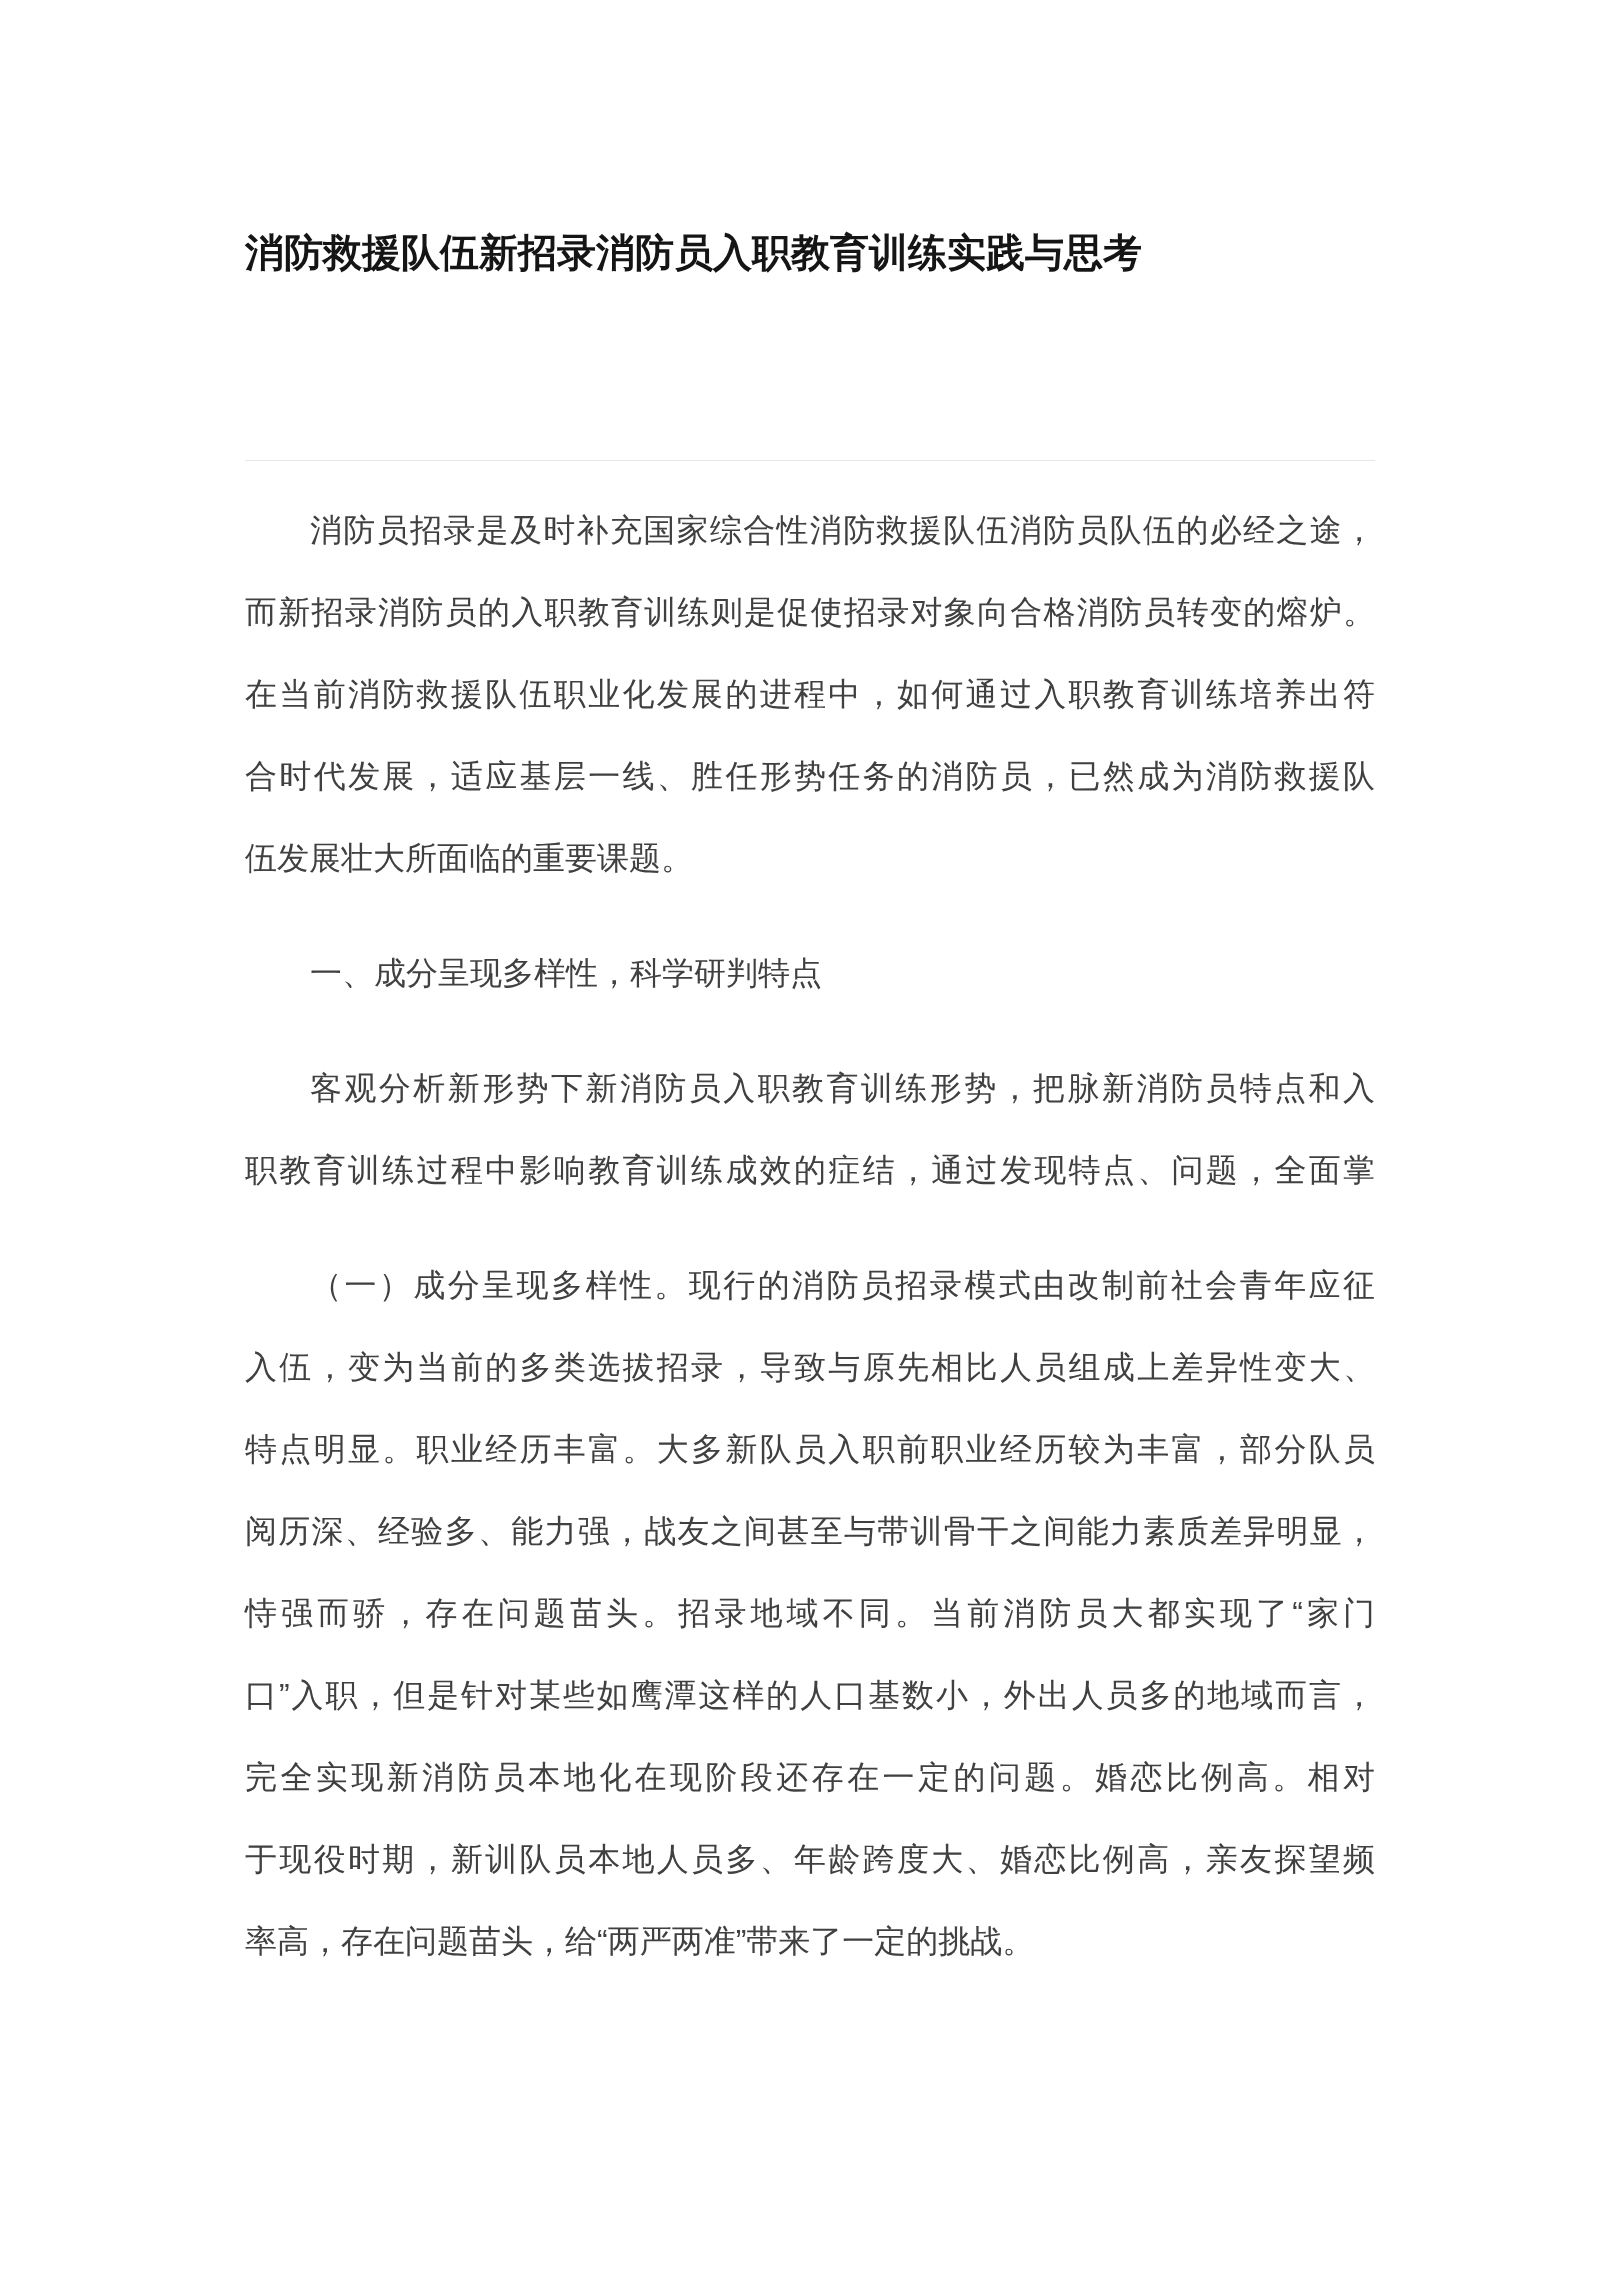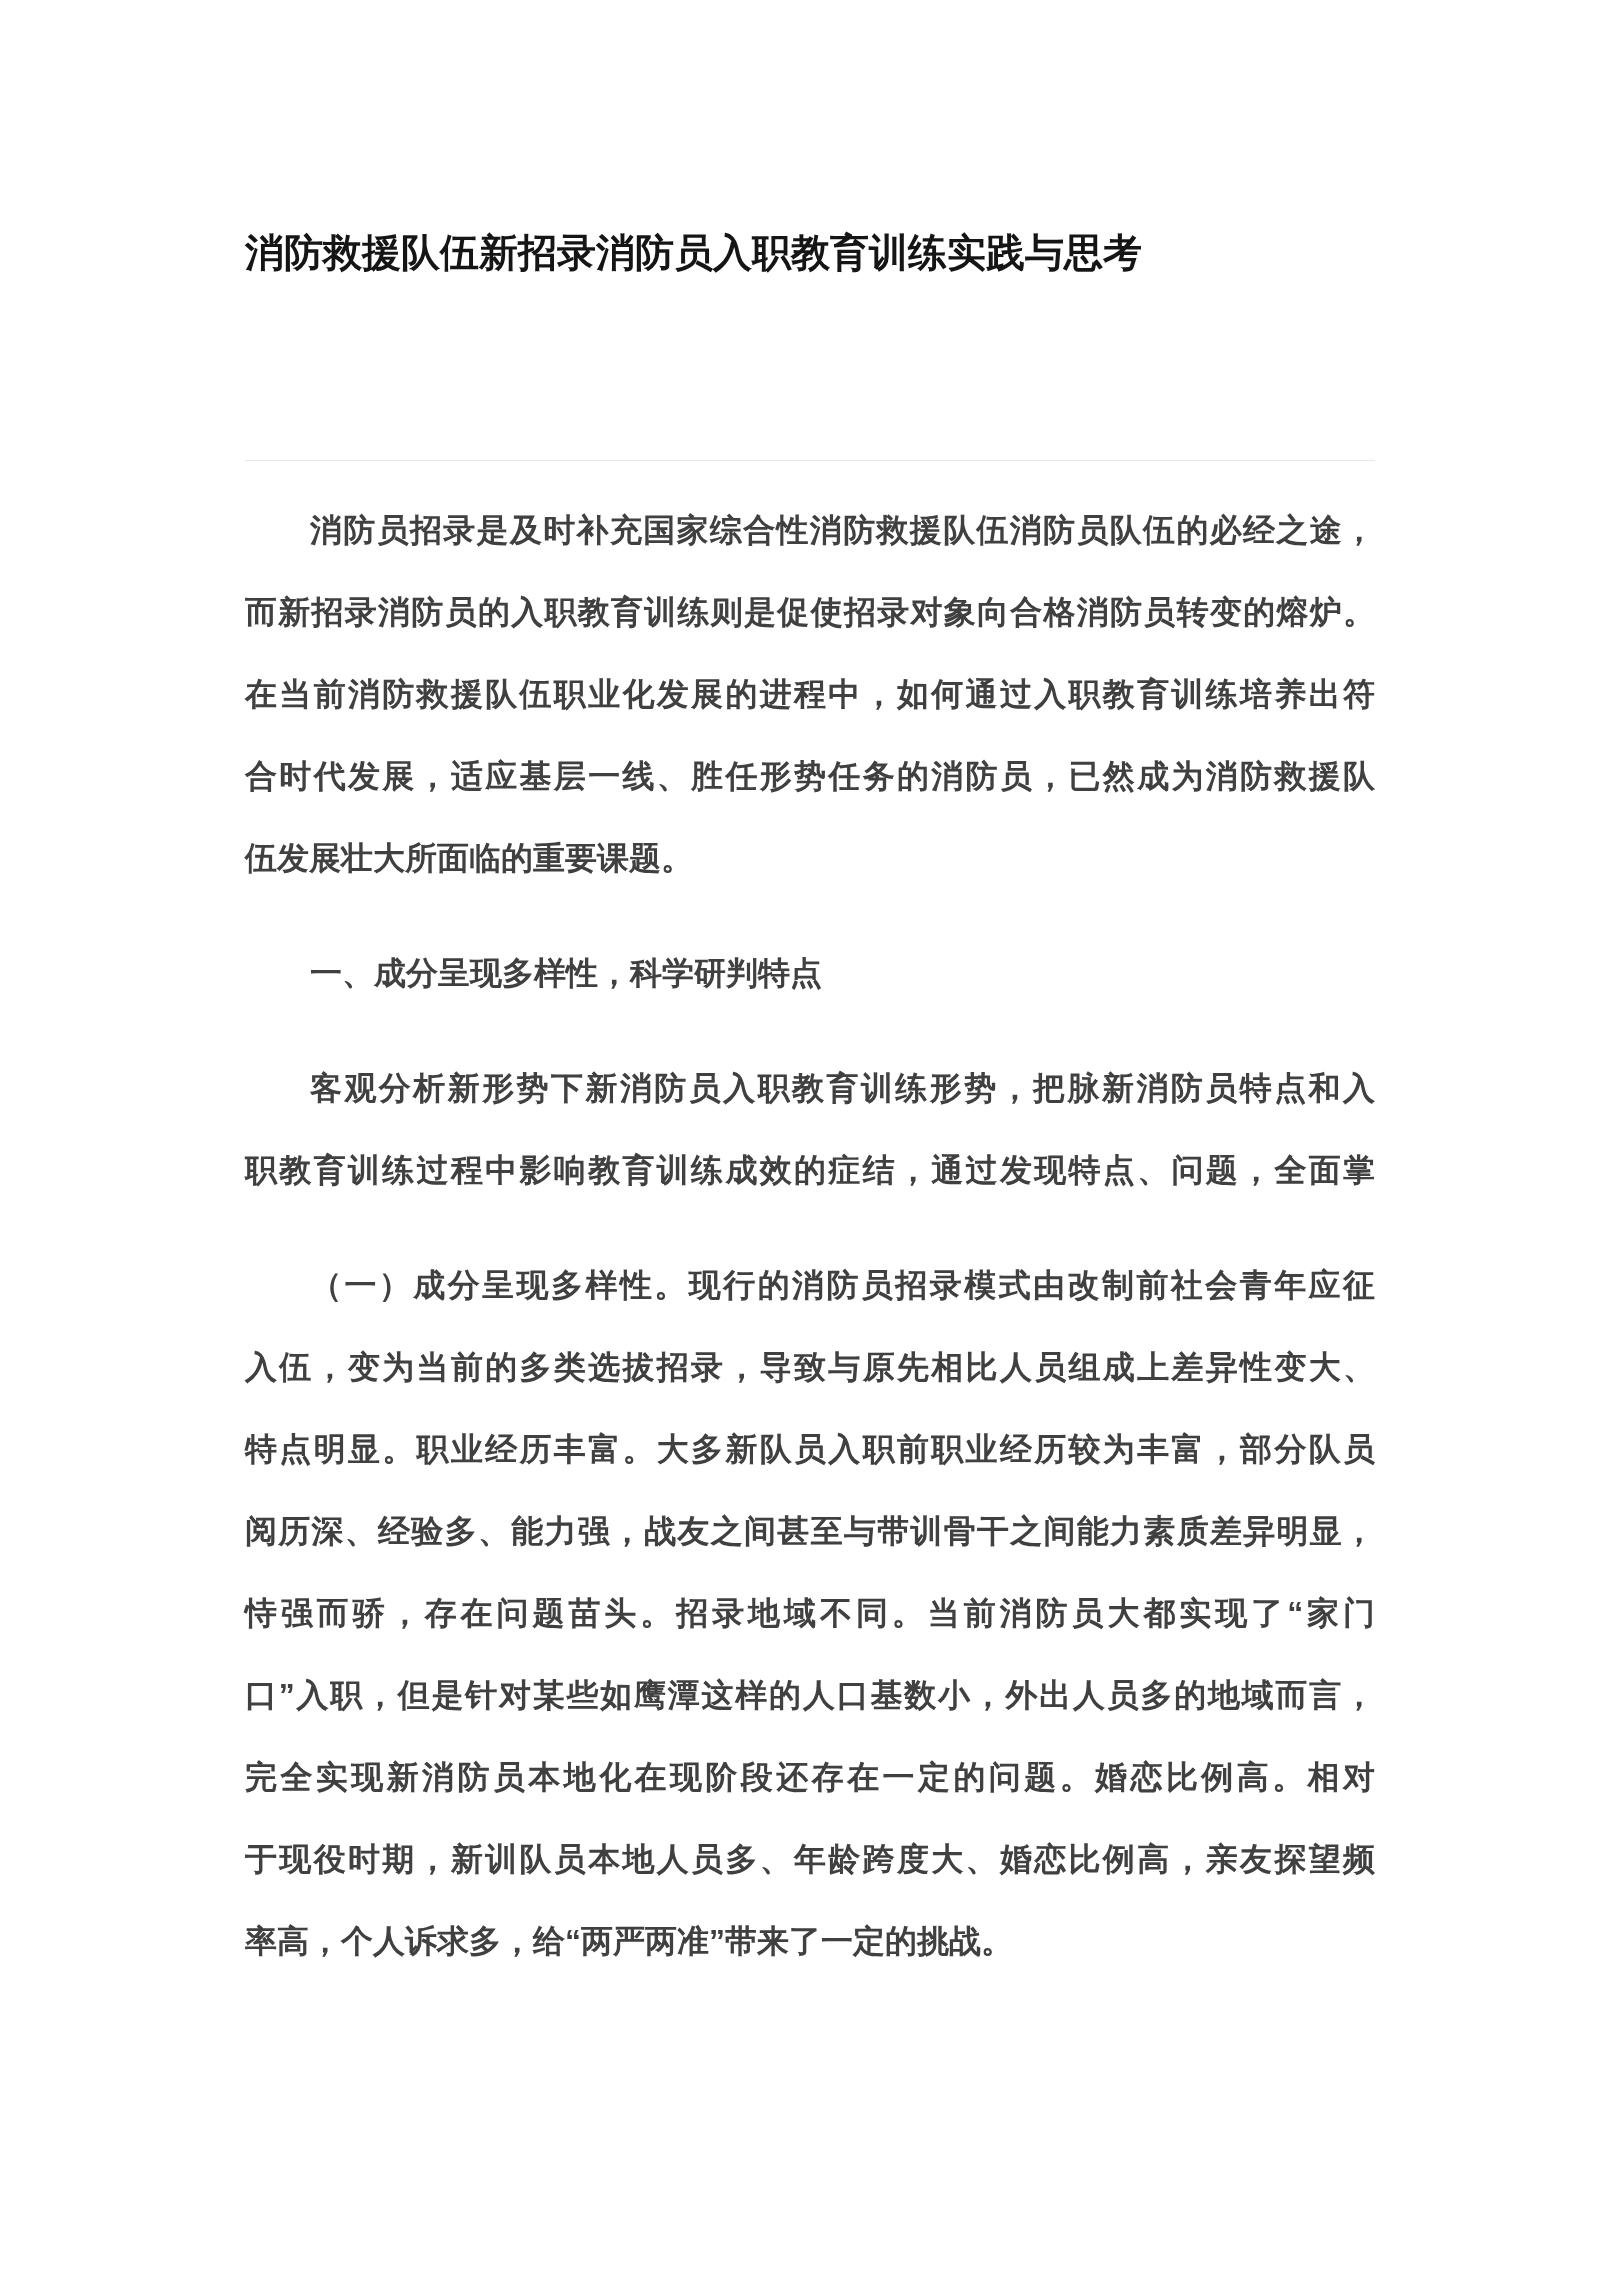--- a/index.html
+++ b/index.html
@@ -47,21 +47,20 @@
   }
   .text-block + .text-block {
     margin-top: 33px;
   }
   .text-line {
     height: 82px;
     line-height: 82px;
     text-align: justify;
     text-align-last: justify;
     white-space: normal;
-    font-weight: bold;
   }
   .text-line.indent {
     text-indent: 65px;
   }
   .text-line.para-end {
     text-align-last: left;
   }
 </style>
 </head>
 <body>
@@ -86,17 +85,17 @@
       </div>
       <div class="text-block">
         <div class="text-line indent">（一）成分呈现多样性。现行的消防员招录模式由改制前社会青年应征</div>
         <div class="text-line">入伍，变为当前的多类选拔招录，导致与原先相比人员组成上差异性变大、</div>
         <div class="text-line">特点明显。职业经历丰富。大多新队员入职前职业经历较为丰富，部分队员</div>
         <div class="text-line">阅历深、经验多、能力强，战友之间甚至与带训骨干之间能力素质差异明显，</div>
         <div class="text-line">恃强而骄，存在问题苗头。招录地域不同。当前消防员大都实现了“家门</div>
         <div class="text-line">口”入职，但是针对某些如鹰潭这样的人口基数小，外出人员多的地域而言，</div>
         <div class="text-line">完全实现新消防员本地化在现阶段还存在一定的问题。婚恋比例高。相对</div>
         <div class="text-line">于现役时期，新训队员本地人员多、年龄跨度大、婚恋比例高，亲友探望频</div>
-        <div class="text-line para-end">率高，个人诉求多，给“两严两准”带来了一定的挑战。</div>
+        <div class="text-line para-end">率高，存在问题苗头，给“两严两准”带来了一定的挑战。</div>
       </div>
     </div>
 </div>
 
 
 </body></html>

